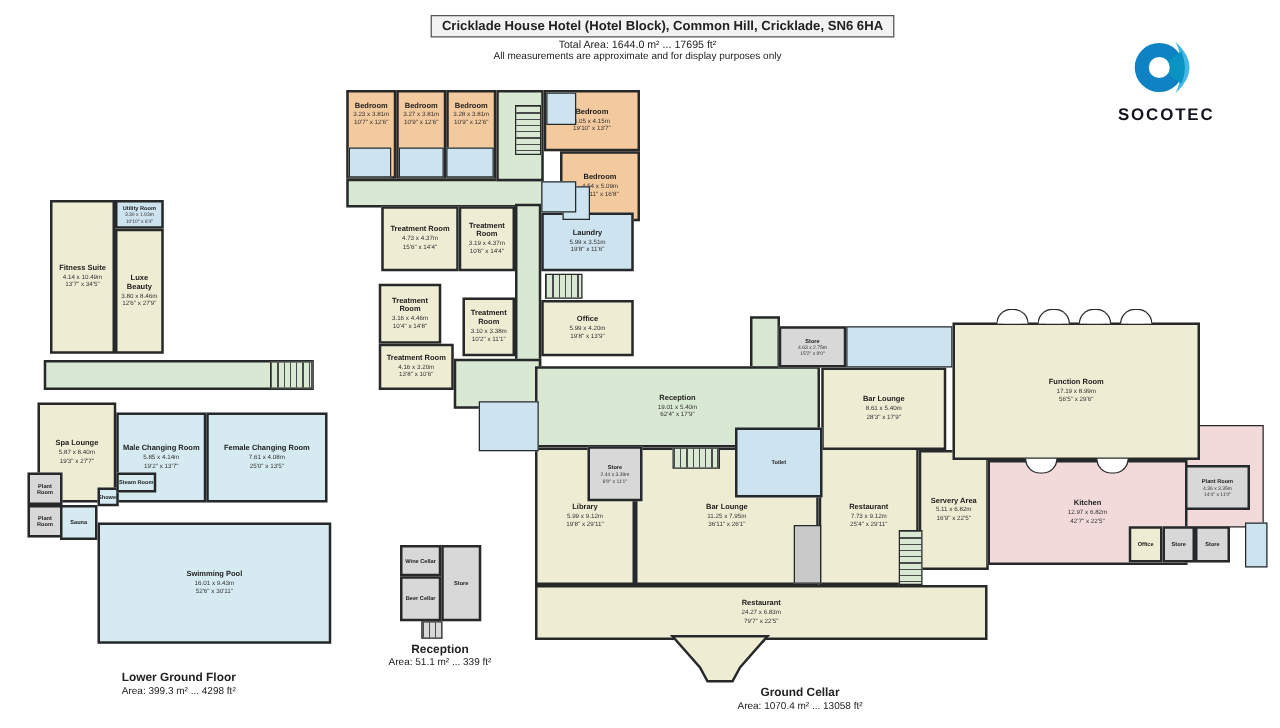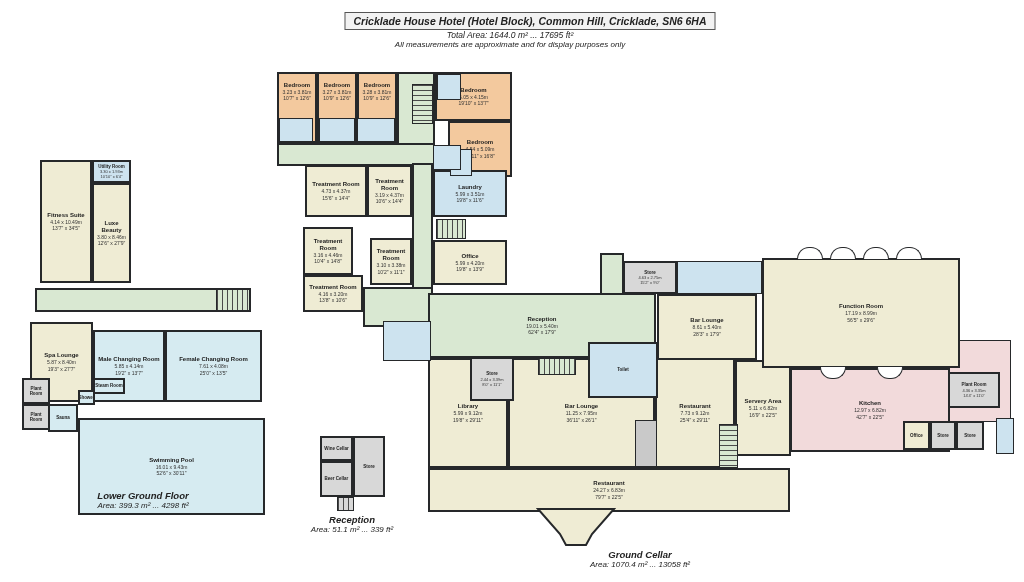--- a/index.html
+++ b/index.html
@@ -3,21 +3,21 @@
 <meta charset="utf-8">
 <style>
   html,body{margin:0;padding:0;background:#fff;}
   #plan{position:relative;width:1024px;height:582px;background:#ffffff;overflow:hidden;
         font-family:"Liberation Sans",sans-serif;color:#222;}
   .abs{position:absolute;box-sizing:border-box;}
   
   #corridor-layer{position:absolute;inset:0;z-index:1;}
   #rooms-layer{position:absolute;inset:0;z-index:2;}
   #deco-layer{position:absolute;inset:0;z-index:3;}
-  #text-layer{position:absolute;inset:0;z-index:4;font-style:italic;}
+  #text-layer{position:absolute;inset:0;z-index:4;}
   
   .room{position:absolute;box-sizing:border-box;border:2px solid #26282a;
         display:flex;flex-direction:column;align-items:center;justify-content:center;
         text-align:center;overflow:hidden;}
   .room .rname{font-weight:bold;font-size:6px;line-height:1.2;color:#1c1c1c;}
   .room .rdim{font-size:5px;line-height:1.25;color:#333;}
   .room.tiny .rname{font-size:4.5px;}
   .room.tiny .rdim{font-size:4px;}
   .room.label-top{justify-content:flex-start;padding-top:8px;}
   .bed{background:#f3c99e;}
@@ -288,27 +288,36 @@
     <div class="arch-up" style="left:896px;top:247px"></div>
     <div class="arch-down" style="left:820px;top:367px"></div>
     <div class="arch-down" style="left:877px;top:367px"></div>
   </div>
 
   <div id="text-layer">
     <div class="title-box">Cricklade House Hotel (Hotel Block), Common Hill, Cricklade, SN6 6HA</div>
     <div class="subline" style="top:30px">Total Area: 1644.0 m² ... 17695 ft²</div>
     <div class="subline" style="top:40px;font-size:8px">All measurements are approximate and for display purposes only</div>
 
-    <div class="floor-label" style="left:143px;top:490px">
+    <div class="floor-label" style="left:143px;top:537px">
       <div class="fl-name">Lower Ground Floor</div>
       <div class="fl-area">Area: 399.3 m² ... 4298 ft²</div>
     </div>
     <div class="floor-label" style="left:352px;top:514px">
       <div class="fl-name">Reception</div>
       <div class="fl-area">Area: 51.1 m² ... 339 ft²</div>
     </div>
     <div class="floor-label" style="left:640px;top:549px">
       <div class="fl-name">Ground Cellar</div>
       <div class="fl-area">Area: 1070.4 m² ... 13058 ft²</div>
     </div>
 
+    <div id="logo">
+      <svg width="56" height="48" viewBox="0 0 60 50">
+        <path d="M38,3 Q62,25 38,47 Q48,25 38,3 Z" fill="#45b8e8"></path>
+        <circle cx="24" cy="25" r="21" fill="#0f82c4"></circle>
+        <path d="M24,25 L43,11 Q49,25 43,39 Z" fill="#0a93c0"></path>
+        <circle cx="24" cy="25" r="9" fill="#ffffff"></circle>
+      </svg>
+      <div class="brand">SOCOTEC</div>
+    </div>
   </div>
 </div>
 
 </body></html>

